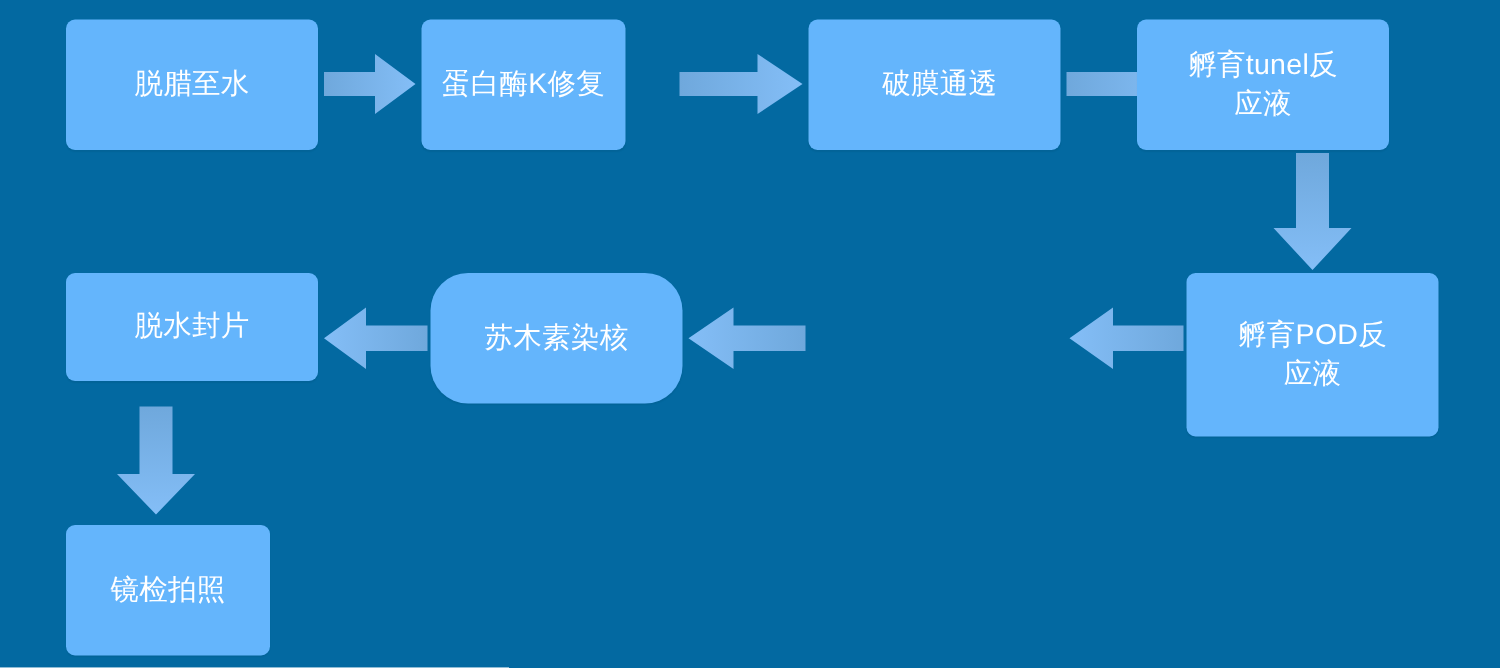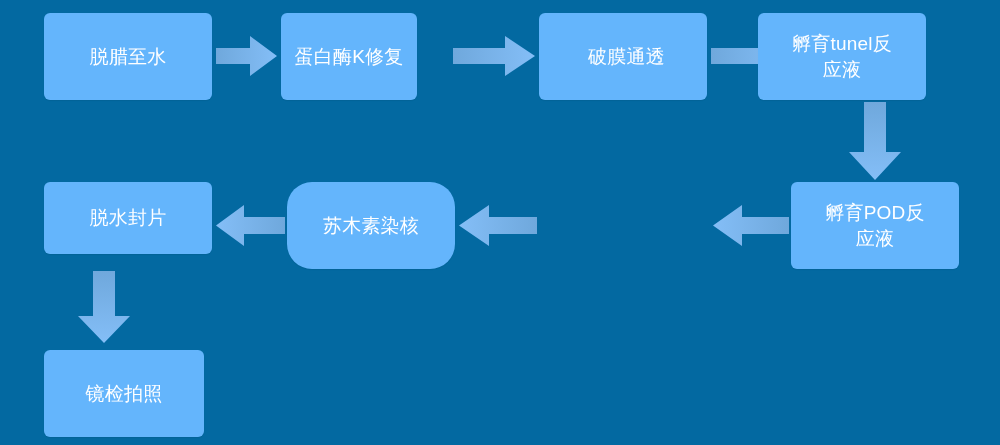--- a/index.html
+++ b/index.html
@@ -111,21 +111,21 @@
       <defs>
         <linearGradient id="gradD1" x1="0" y1="0" x2="0" y2="1">
           <stop offset="0" stop-color="#6fa8dc"></stop>
           <stop offset="1" stop-color="#84bef7"></stop>
         </linearGradient>
       </defs>
       <polygon points="15,0 37,0 37,50 52,50 26,78 0,50 15,50" fill="url(#gradD1)"></polygon>
     </svg>
   </div>
 
-  <div class="node" style="left:791px; top:182px; width:168px; height:87px;">
+  <div class="node" style="left:791px; top:182px; width:168px; height:109px;">
     <span class="node-label">孵育POD反
 应液</span>
   </div>
 
   <div class="arrow" style="left:713px; top:205px; width:76px; height:41px;">
     <svg viewBox="0 0 76 41" preserveAspectRatio="none">
       <defs>
         <linearGradient id="gradL1" x1="1" y1="0" x2="0" y2="0">
           <stop offset="0" stop-color="#6fa8dc"></stop>
           <stop offset="1" stop-color="#84bef7"></stop>
@@ -173,17 +173,17 @@
       <defs>
         <linearGradient id="gradD2" x1="0" y1="0" x2="0" y2="1">
           <stop offset="0" stop-color="#6fa8dc"></stop>
           <stop offset="1" stop-color="#84bef7"></stop>
         </linearGradient>
       </defs>
       <polygon points="15,0 37,0 37,45 52,45 26,72 0,45 15,45" fill="url(#gradD2)"></polygon>
     </svg>
   </div>
 
-  <div class="node" style="left:44px; top:350px; width:160px; height:87px;align-items:center;">
+  <div class="node" style="left:44px; top:350px; width:136px; height:87px;align-items:center;">
     <span class="node-label">镜检拍照</span>
   </div>
 
 </div>
 
 </body></html>

